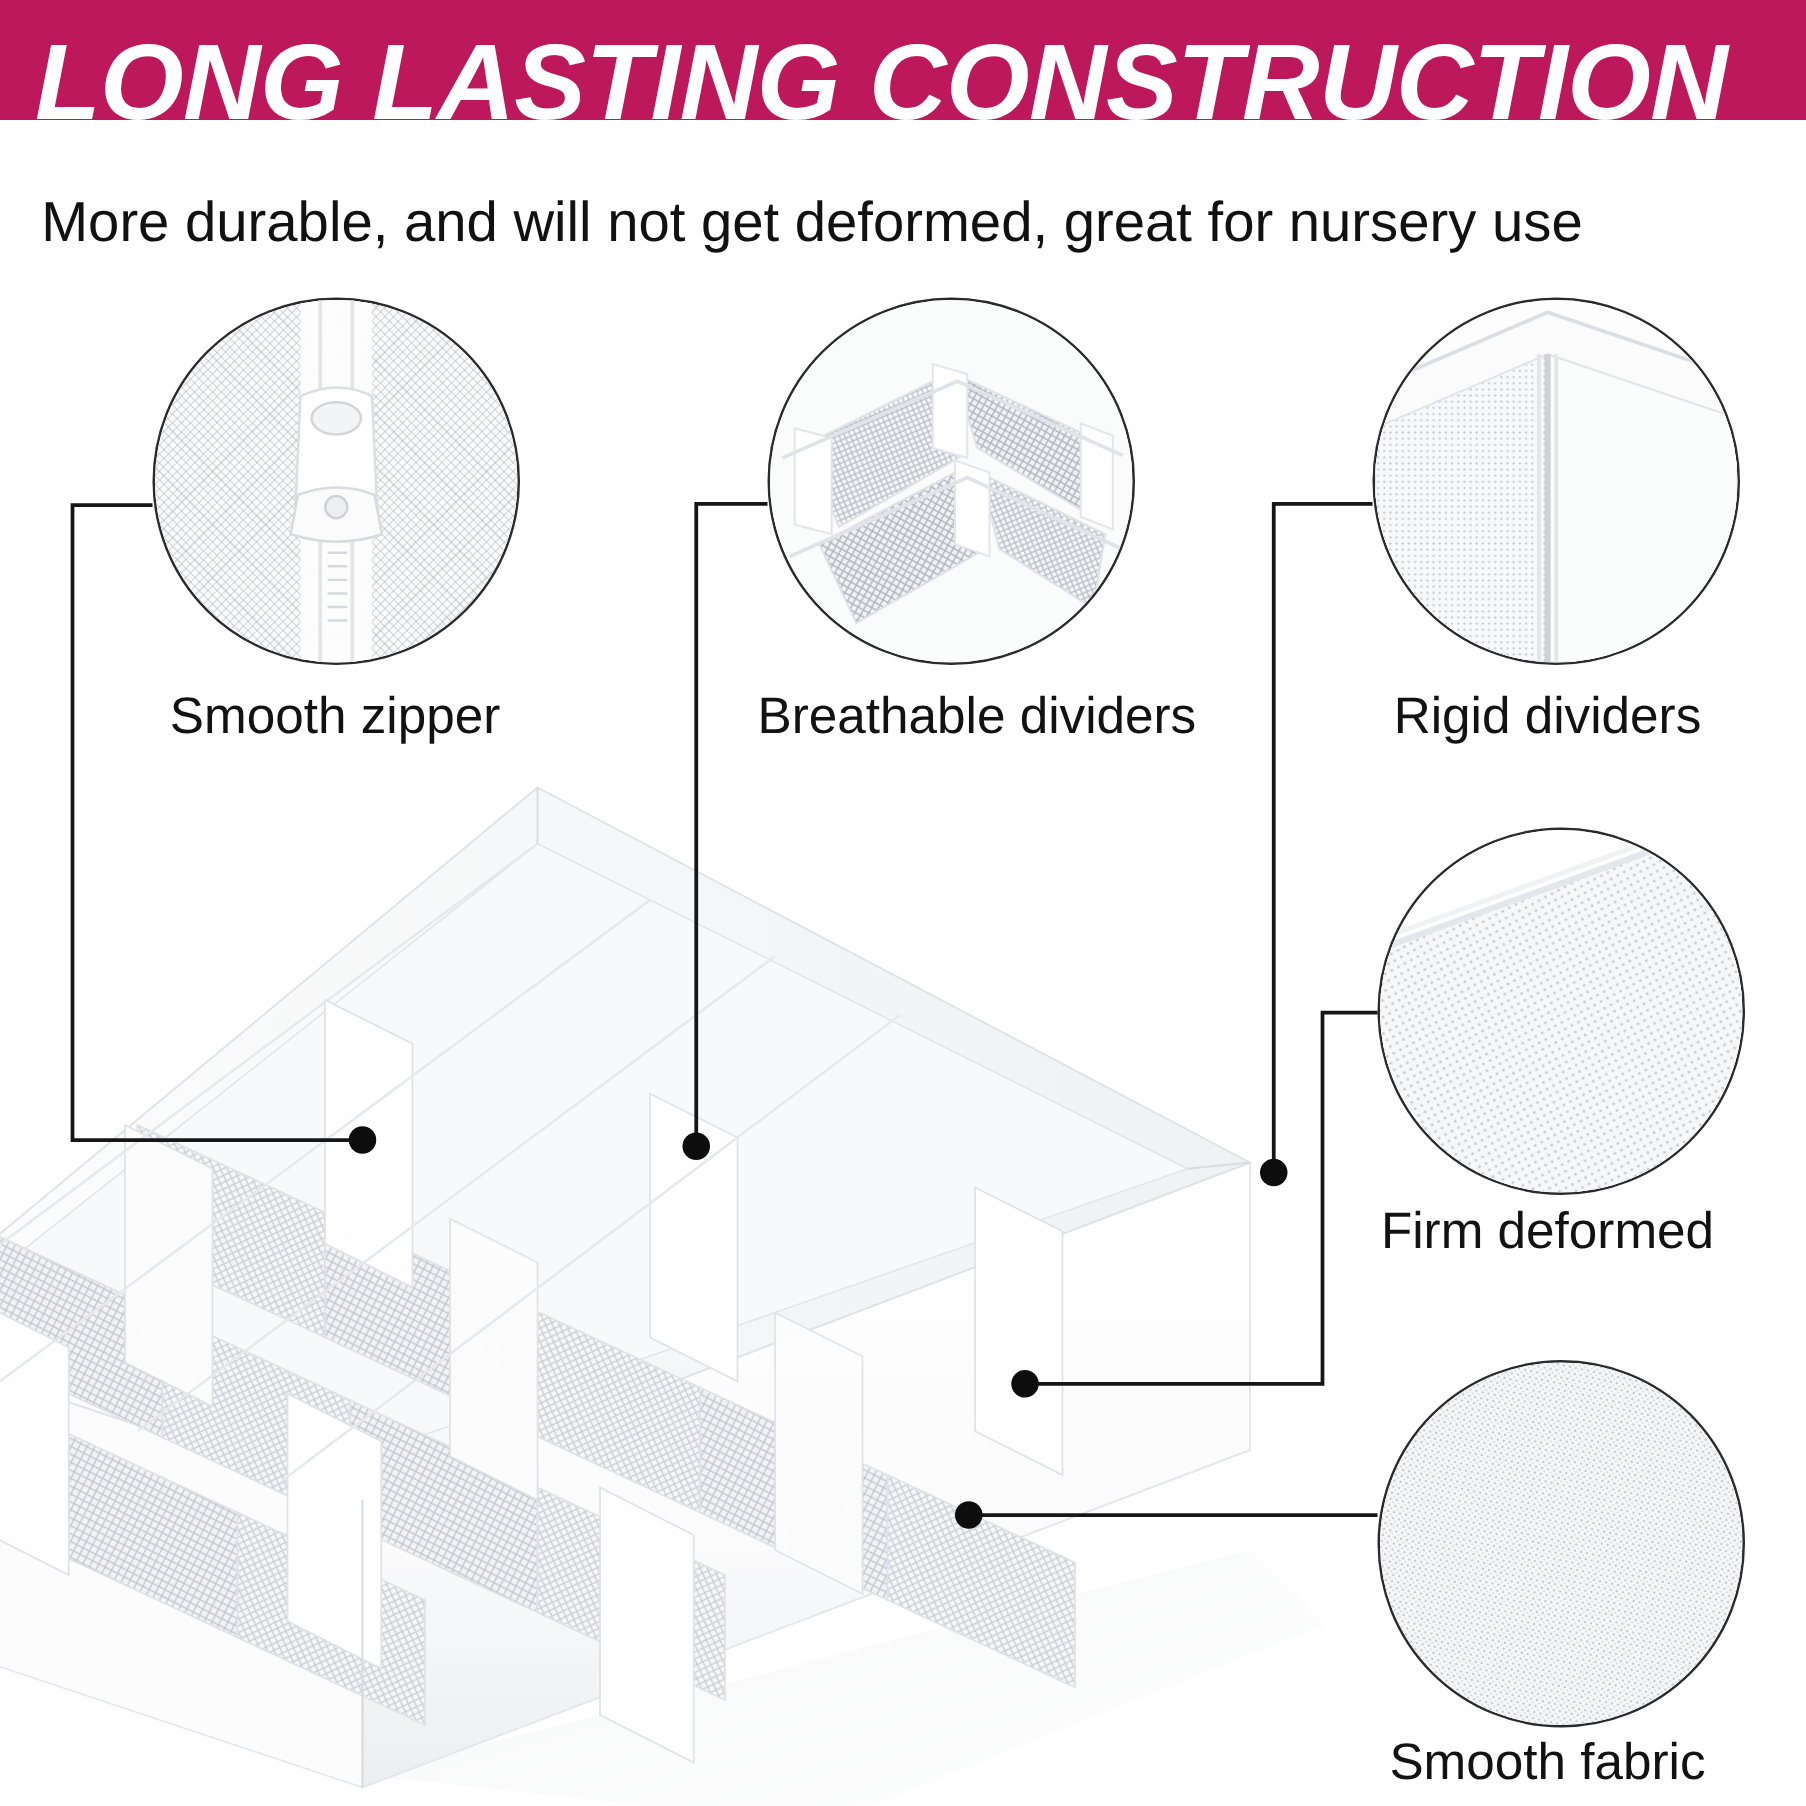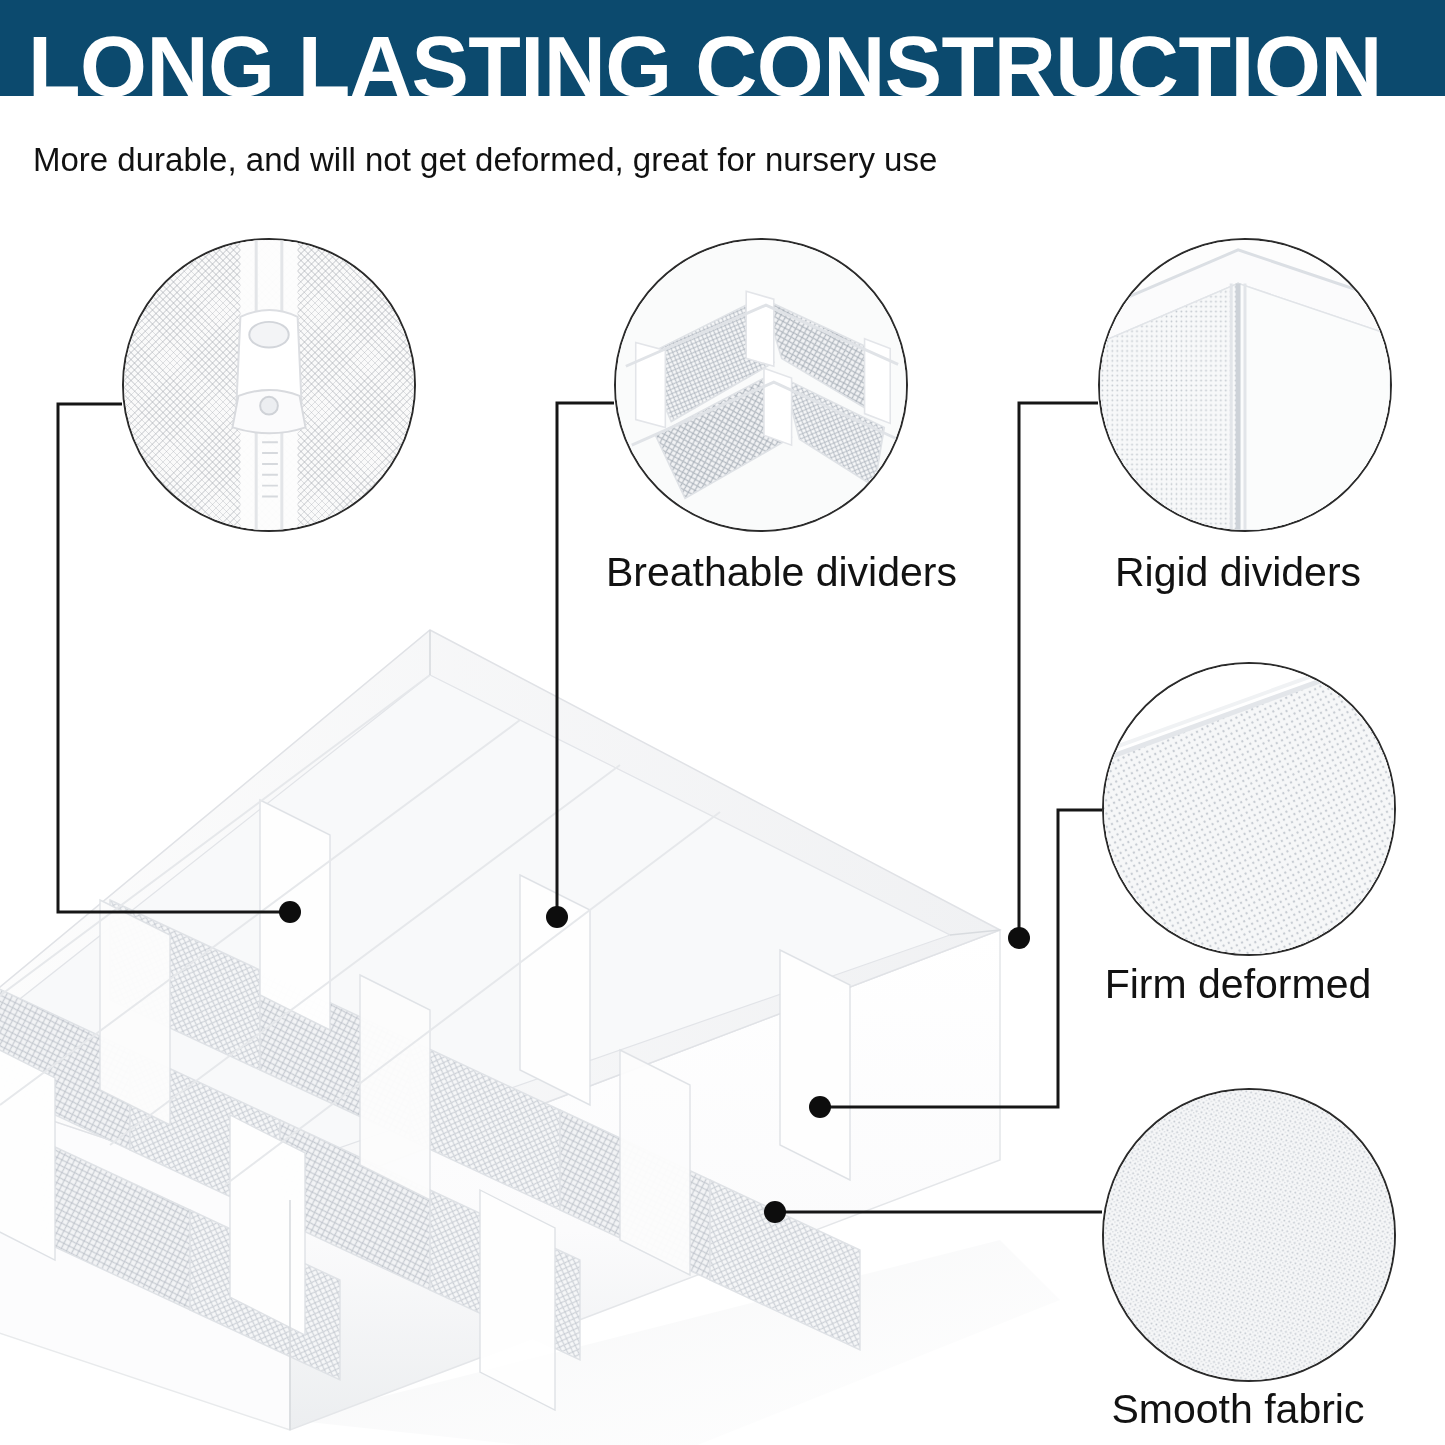--- a/index.html
+++ b/index.html
@@ -15,45 +15,46 @@
     background: #ffffff;
     font-family: "Liberation Sans", sans-serif;
   }
 
   
   #banner {
     position: absolute;
     left: 0; top: 0;
     width: 1445px;
     height: 96px;
-    background: #0c4a6e;
+    background: #be185d;
+    font-style: italic;
   }
   #banner-title {
     position: absolute;
     left: 28px;
     top: 10px;
     width: 1400px;
     color: #FFFFFF;
     font-family: "Liberation Sans Narrow", "Liberation Sans", sans-serif;
     font-size: 86px;
     font-weight: 700;
     letter-spacing: -0.5px;
     line-height: 112px;
     white-space: nowrap;
     transform: scaleX(1.0);
     transform-origin: left center;
   }
   #subtitle {
     position: absolute;
     left: 33px;
-    top: 132px;
+    top: 150px;
     width: 1390px;
     color: #111111;
     font-family: "Liberation Sans Narrow", "Liberation Sans", sans-serif;
-    font-size: 33px;
+    font-size: 45px;
     font-weight: 400;
     line-height: 56px;
     white-space: nowrap;
   }
 
   
   .callout-circle {
     position: absolute;
     border-radius: 50%;
     border: 2px solid #2b2b2b;
@@ -240,20 +241,21 @@
         <line x1="140" y1="260" x2="156" y2="260"></line>
       </g>
 
       <path d="M118 78 q30 -14 58 0 l4 88 q-32 14 -66 0 z" fill="#ffffff" stroke="#dcdee2" stroke-width="2"></path>
       <ellipse cx="147" cy="96" rx="20" ry="13" fill="#f3f4f6" stroke="#d2d5da" stroke-width="2"></ellipse>
 
       <path d="M116 158 q32 -12 62 0 l6 32 q-36 12 -74 0 z" fill="#fbfbfc" stroke="#d8dade" stroke-width="2"></path>
       <circle cx="147" cy="168" r="9" fill="#eceef1" stroke="#cfd2d7" stroke-width="2"></circle>
     </svg>
   </div>
+  <div class="callout-label" style="left:118px; top:548px; width:300px;">Smooth zipper</div>
 
   <div class="callout-circle" style="left:614px; top:238px; width:294px; height:294px;">
     <svg viewBox="0 0 294 294" style="position:absolute; inset:0;">
       <defs>
         <pattern id="cMesh" width="6" height="6" patternUnits="userSpaceOnUse" patternTransform="rotate(22)">
           <rect width="6" height="6" fill="#f6f7f8"></rect>
           <path d="M0 0 L6 6 M6 0 L0 6" stroke="#b9bfc7" stroke-width="1.1"></path>
         </pattern>
         <pattern id="cMesh2" width="7" height="7" patternUnits="userSpaceOnUse" patternTransform="rotate(-16)">
           <rect width="7" height="7" fill="#f1f2f4"></rect>

